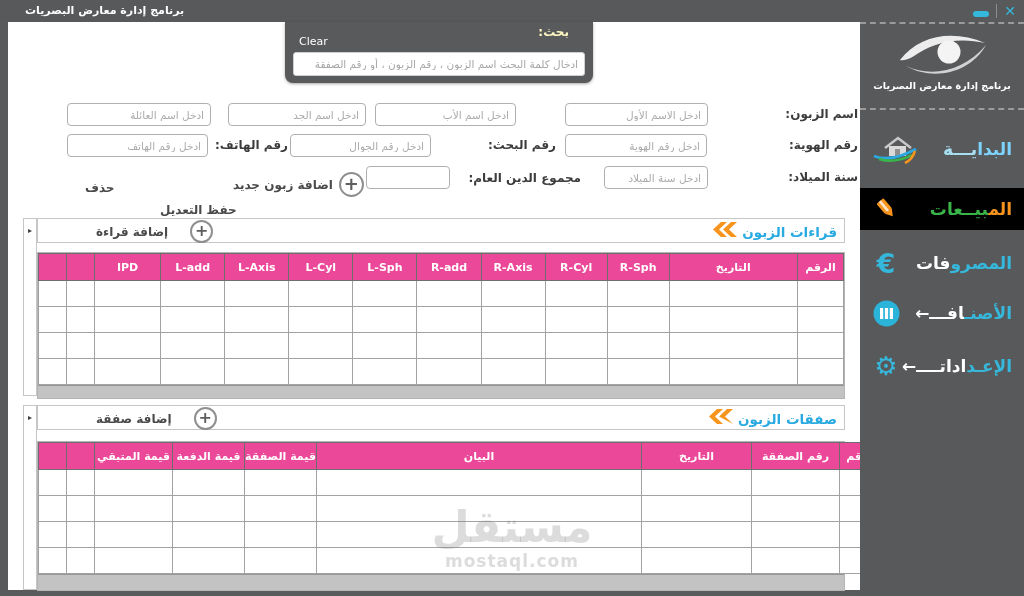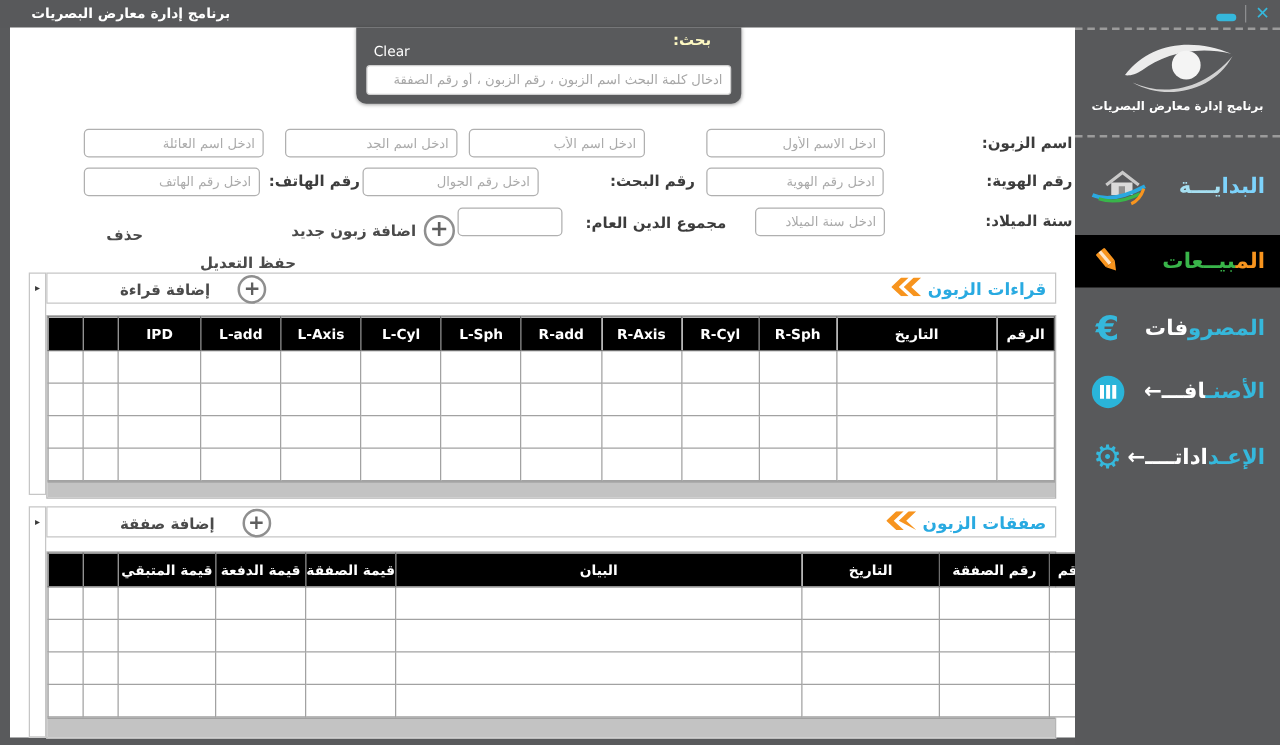--- a/index.html
+++ b/index.html
@@ -37,21 +37,21 @@
   .tri{display:block;text-align:center;font-size:8px;color:#3a3a3a;margin-top:7px;}
   .section-header{position:absolute;height:25px;background:#fff;border:1px solid #c6c6c6;}
   .sec-title-wrap{position:absolute;right:7px;top:3px;display:flex;align-items:center;gap:5px;}
   .sec-title{color:#29aae1;font-size:13.5px;font-weight:bold;direction:rtl;}
   .sec-add{position:absolute;left:58px;top:0;height:25px;display:flex;align-items:center;gap:22px;cursor:pointer;}
   .sec-add .plus-circle{width:23px;height:23px;font-size:16px;line-height:18px;}
   .sec-add-label{font-size:12px;font-weight:bold;color:#4a4a4a;direction:rtl;}
 
   .grid-wrap{position:absolute;border:1px solid #b5b5b5;background:#fff;}
   table.grid{border-collapse:collapse;table-layout:fixed;width:100%;}
-  table.grid th{background:#000000;color:#fff;font-size:11px;font-weight:bold;height:27px;border:1px solid #6e6e6e;overflow:hidden;white-space:nowrap;margin-top:24px;}
+  table.grid th{background:#ec4899;color:#fff;font-size:11px;font-weight:bold;height:27px;border:1px solid #6e6e6e;overflow:hidden;white-space:nowrap;margin-top:24px;}
   table.grid td{height:26px;border:1px solid #a2a2a2;background:#fff;}
   .hscroll{height:13px;background:#c3c3c3;border-top:1px solid #979797;}
 
   .watermark{position:absolute;left:399px;top:481px;width:210px;text-align:center;z-index:40;pointer-events:none;color:rgba(130,130,130,0.28);}
   .watermark .wm-name{font-size:44px;font-weight:bold;line-height:1.1;direction:rtl;}
   .watermark .wm-domain{font-size:17px;font-weight:bold;letter-spacing:1px;}
 
   
   .sidebar{position:absolute;left:860px;top:22px;width:164px;height:574px;background:#58595b;border-top:2px dashed #9b9b9b;}
   .logo-block{position:absolute;left:0;top:0;width:164px;height:86px;border-bottom:2px dashed #9b9b9b;text-align:center;}
@@ -327,20 +327,22 @@
             <td></td>
             <td></td>
             <td></td>
           </tr>
         </tbody>
       </table>
     <div class="hscroll" style="height:16px;"></div>
   </div>
 
   <div class="watermark">
+    <div class="wm-name">مستقل</div>
+    <div class="wm-domain">mostaql.com</div>
   </div>
 </div>
 
 <div class="sidebar">
   <div class="logo-block">
     <span>
       <svg width="100" height="50" viewBox="0 0 100 50">
         <path d="M8 32 C 28 6, 62 2, 93 15 C 64 8, 38 16, 22 28 C 16 32, 10 33, 8 32 Z" fill="#ececec"></path>
         <circle cx="57" cy="24" r="11.5" fill="#f4f4f4"></circle>
         <path d="M14 38 C 40 50, 72 43, 94 17 C 78 46, 40 53, 14 38 Z" fill="#d2d2d2"></path>

